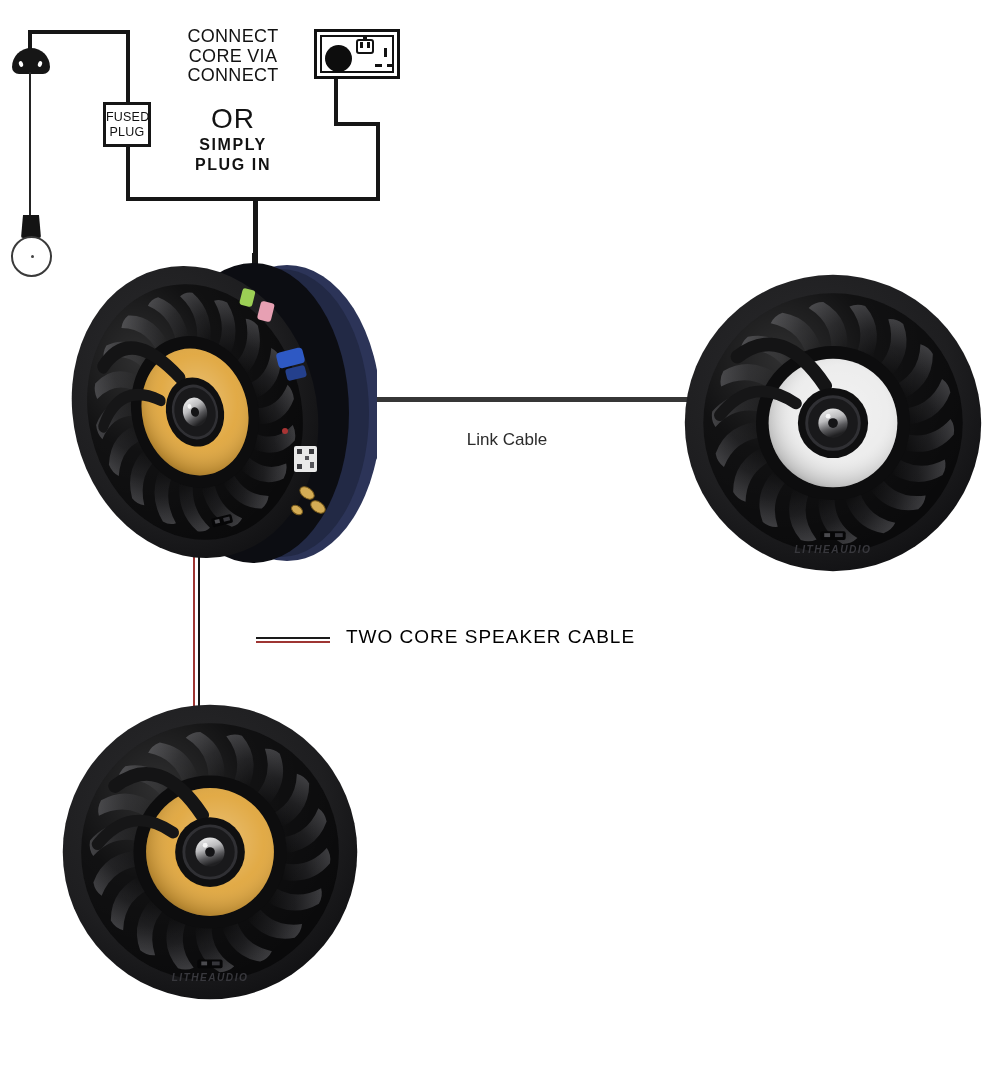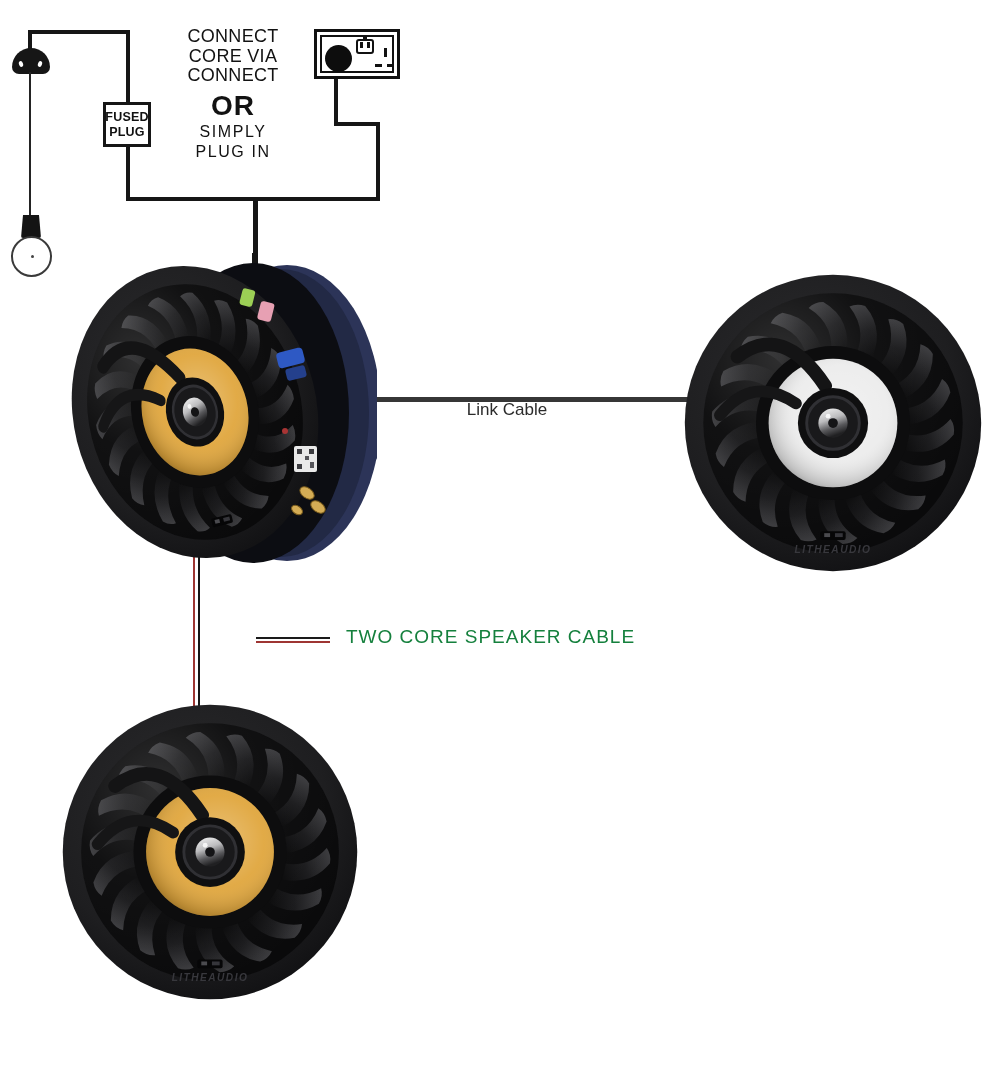--- a/index.html
+++ b/index.html
@@ -16,36 +16,36 @@
   
   .rose{position:absolute;left:12px;top:48px;width:38px;height:26px;background:#161616;border-radius:19px 19px 7px 7px}
   .rose-dot{position:absolute;width:4px;height:6px;background:#fff;border-radius:50%}
   .cord{position:absolute;left:29px;top:72px;width:2px;height:145px;background:#232323}
   .holder{position:absolute;left:21px;top:215px;width:20px;height:23px;background:#141414;
           clip-path:polygon(10% 0,90% 0,100% 100%,0 100%);border-radius:2px}
   .bulb{position:absolute;left:11px;top:236px;width:41px;height:41px;border:2px solid #3a3a3a;border-radius:50%;background:#fff}
   .bulb-dot{position:absolute;left:18px;top:17px;width:3px;height:3px;border-radius:50%;background:#444}
   
   .spur-box{position:absolute;left:103px;top:102px;width:48px;height:45px;border:3px solid #161616;background:#fff;
-            display:flex;flex-direction:column;align-items:center;justify-content:center;
-            font-size:12.5px;line-height:14.5px;font-weight:700;letter-spacing:.2px;color:#111;text-align:center}
+            display:flex;flex-direction:column;justify-content:center;
+            font-size:12.5px;line-height:14.5px;font-weight:400;letter-spacing:.2px;color:#111;text-align:center}
   
   .headline{position:absolute;left:118px;top:27px;width:230px;text-align:center;color:#121212}
   .hl-line{font-size:18px;font-weight:400;line-height:19.5px;letter-spacing:.3px}
-  .hl-or{font-size:28px;font-weight:700;line-height:32px;letter-spacing:1px;margin-top:4px}
-  .hl-small{font-size:16px;font-weight:400;line-height:20px;letter-spacing:1.6px}
+  .hl-or{font-size:28px;font-weight:400;line-height:32px;letter-spacing:1px;margin-top:17px}
+  .hl-small{font-size:16px;font-weight:700;line-height:20px;letter-spacing:1.6px}
   
   .socket{position:absolute;left:314px;top:29px;width:86px;height:50px;border:3px solid #111;background:#fff}
   .socket-inner{position:absolute;inset:3px;border:2px solid #111}
   .plug-head{position:absolute;left:3px;top:8px;width:27px;height:27px;border-radius:50%;background:#0d0d0d}
   .socket-glyph{position:absolute;left:34px;top:2px;width:18px;height:15px;border:2px solid #111;border-radius:3px}
   .pin{position:absolute;background:#111}
   
-  .link-label{position:absolute;left:437px;top:400px;width:140px;text-align:center;font-size:17px;color:#2b2b2b}
-  .legend-label{position:absolute;left:346px;top:626px;font-size:19px;letter-spacing:1px;color:#15803d}
+  .link-label{position:absolute;left:437px;top:430px;width:140px;text-align:center;font-size:17px;color:#2b2b2b}
+  .legend-label{position:absolute;left:346px;top:626px;font-size:19px;letter-spacing:1px;color:#000000}
   
   .spk{position:absolute}
   .spk text{font-family:"Liberation Sans",sans-serif}
   .brand-text{font-size:10.5px;font-style:italic;font-weight:700;letter-spacing:1.5px;fill:#38383d}
 </style>
 </head>
 <body>
 
 <div class="canvas">
 

